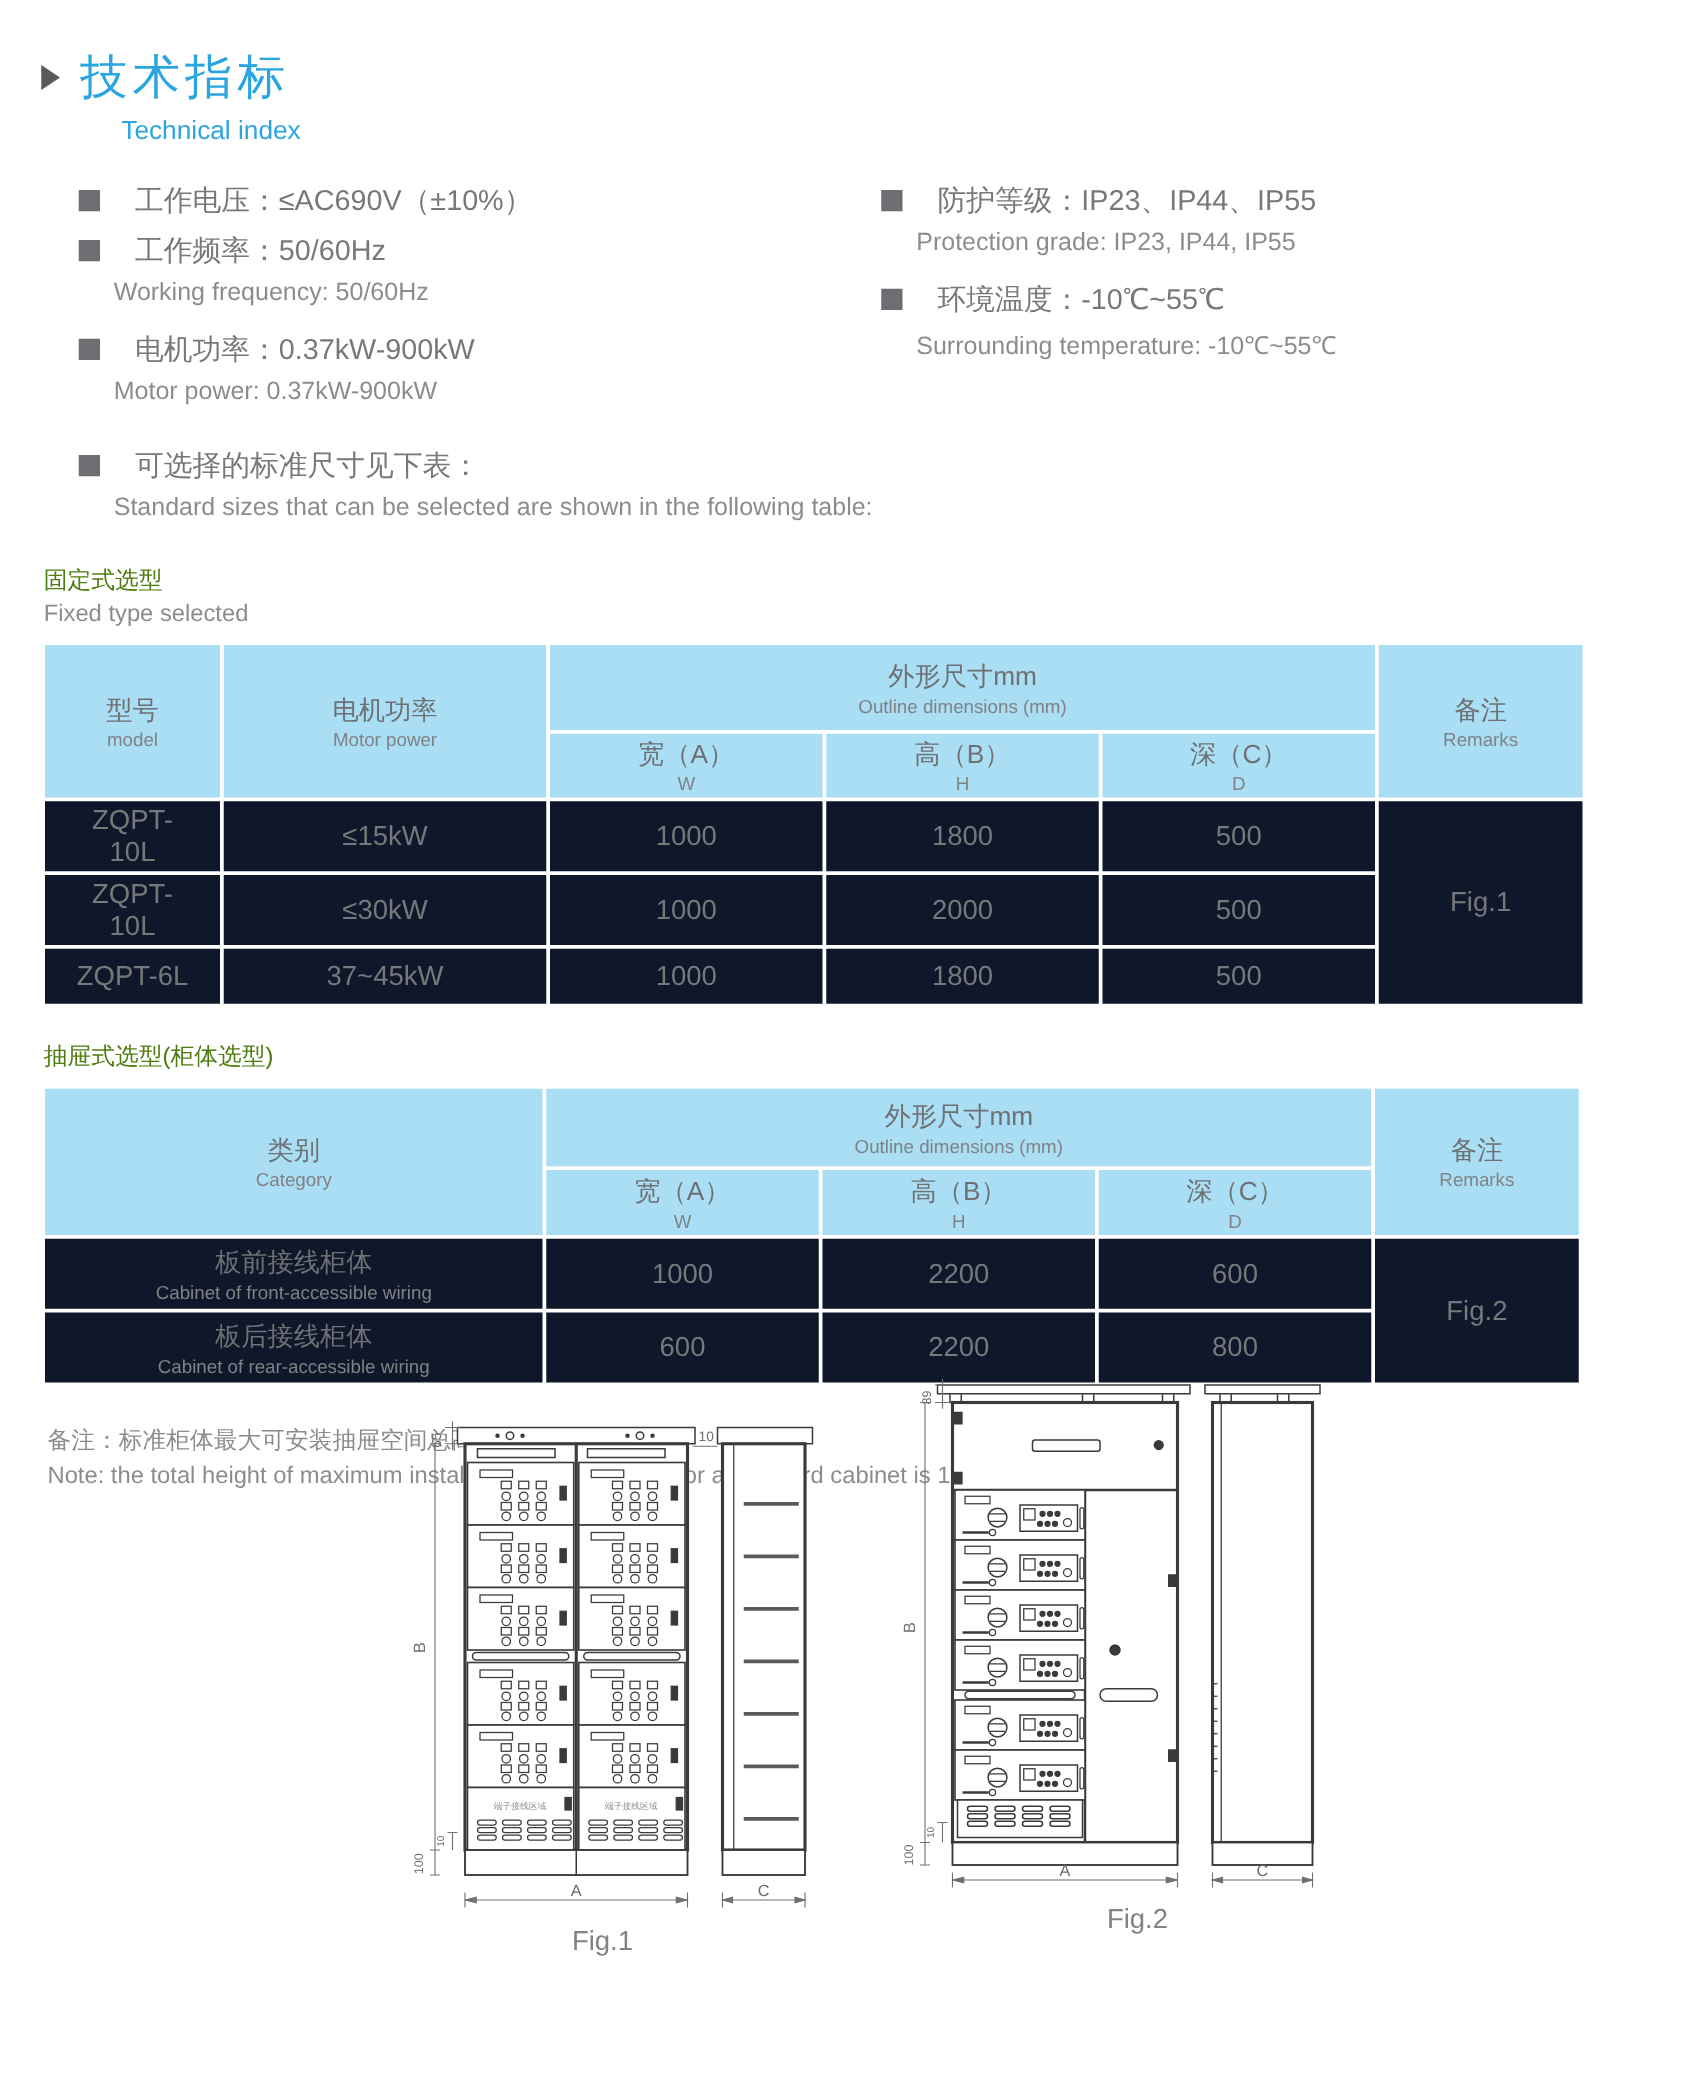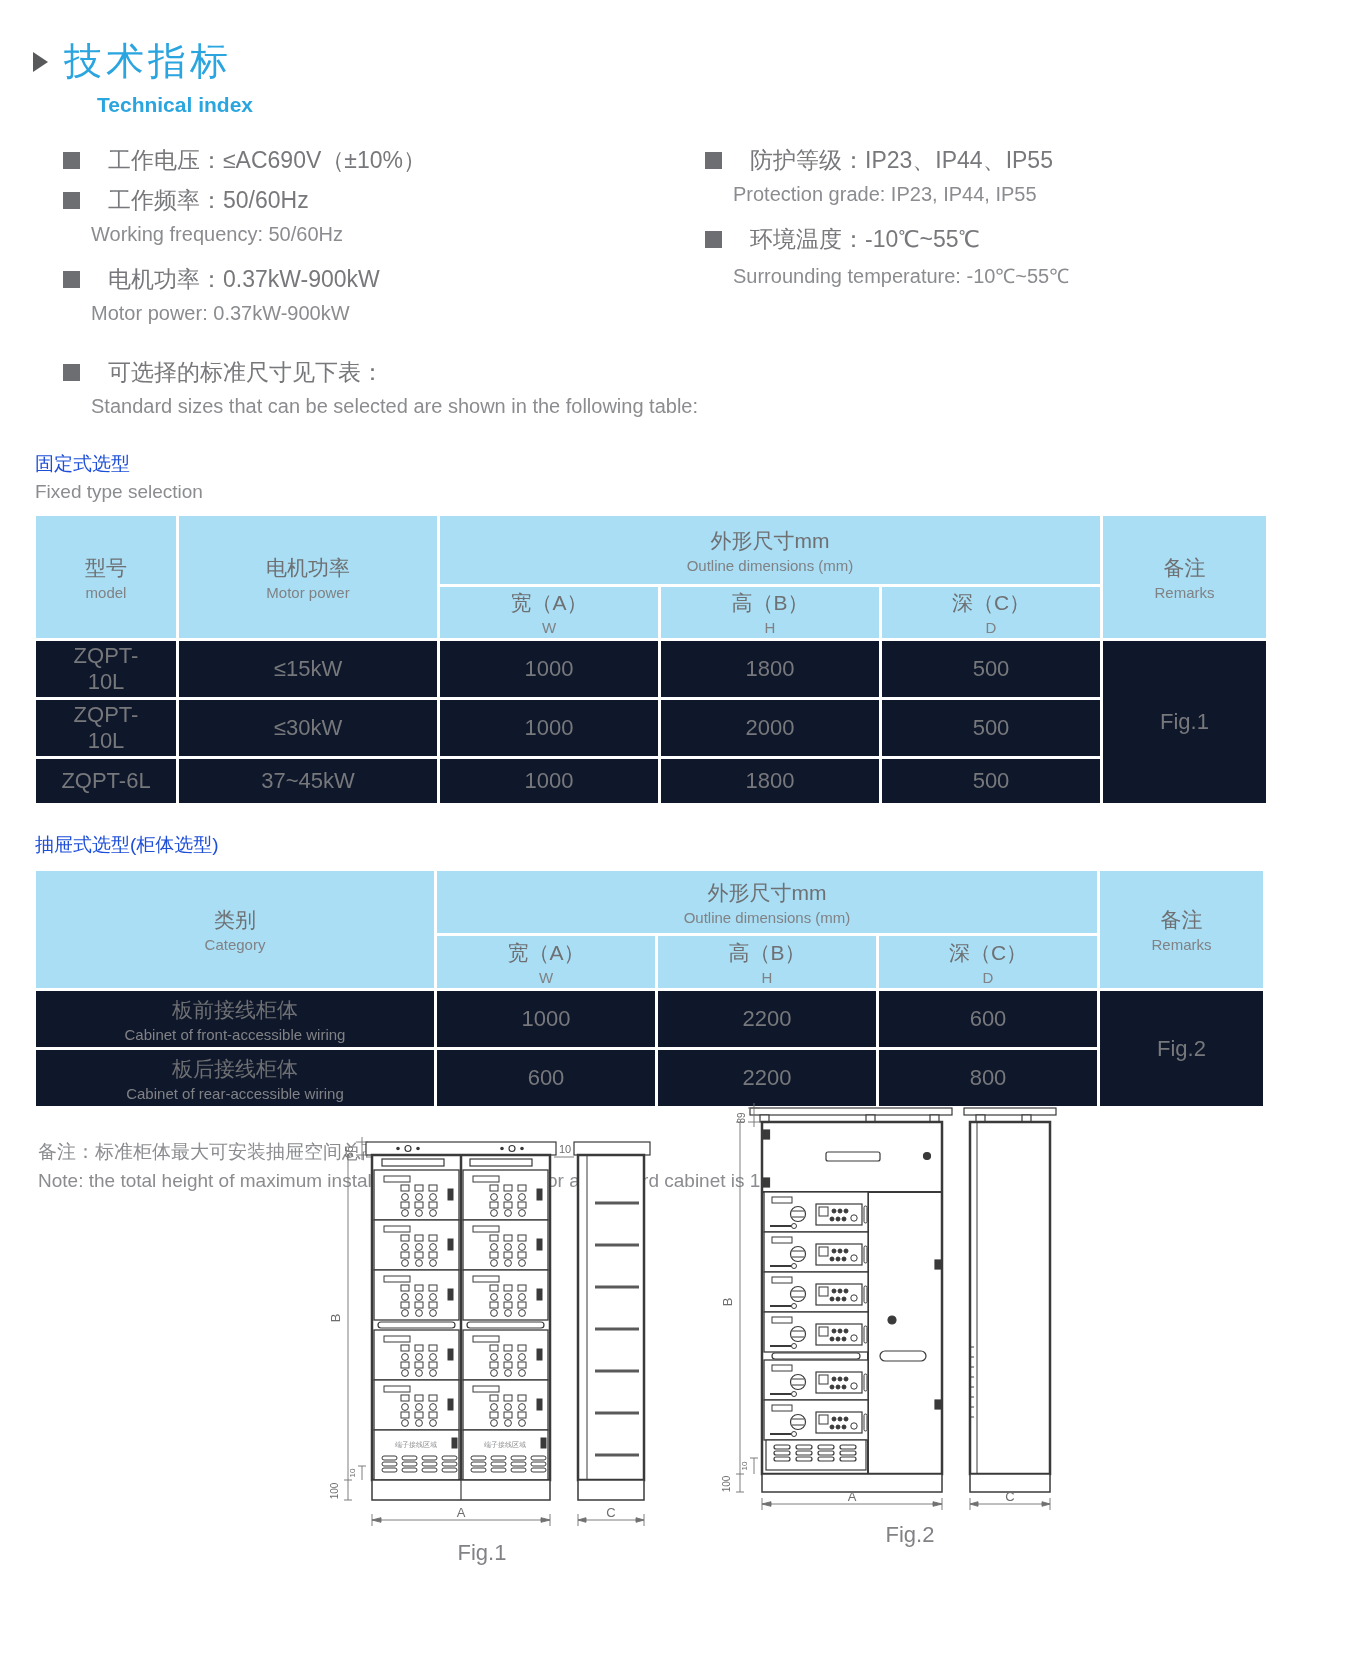--- a/index.html
+++ b/index.html
@@ -3,31 +3,31 @@
 <meta charset="utf-8">
 <style>
   html,body{margin:0;padding:0;background:#fff;}
   .page{position:relative;width:1291px;height:1660px;background:#fff;overflow:hidden;
         font-family:"Liberation Sans",sans-serif;color:#77787b;}
   
   .hdr{padding:36px 0 0 33px;}
   .hdr-row{display:flex;align-items:center;gap:16px;}
   .tri{width:0;height:0;border-left:15px solid #58595b;border-top:10px solid transparent;border-bottom:10px solid transparent;}
   .title-zh{font-size:38px;letter-spacing:4px;color:#2aa5df;font-weight:500;}
-  .title-en{margin:6px 0 0 64px;font-size:21px;color:#2aa5df;font-weight:bold;}
+  .title-en{margin:6px 0 0 64px;font-size:21px;color:#2aa5df;}
   
   .specs{margin:26px 0 0 63px;display:grid;grid-template-columns:642px 1fr;column-gap:0;}
   .spec{margin-bottom:6px;}
   .spec-zh{display:flex;align-items:center;gap:28px;font-size:23px;color:#77787b;height:34px;}
   .sq{flex:none;width:17px;height:17px;background:#6d6e71;}
   .spec-en{margin:6px 0 9px 28px;font-size:20px;color:#8a8c8f;height:30px;}
   .spec-wide{margin:14px 0 0 63px;}
   
   .sec{margin:26px 0 0 35px;}
-  .sec-zh{font-size:19px;color:#1d4ed8;}
+  .sec-zh{font-size:19px;color:#4d7c0f;}
   .sec-en{font-size:19px;color:#8a8c8f;margin-top:4px;}
   
   table.spec-table{margin:10px 0 0 33px;border-collapse:separate;border-spacing:3px;table-layout:fixed;width:1230px;}
   table.spec-table th,table.spec-table td{text-align:center;vertical-align:middle;padding:2px 20px;}
   table.spec-table th{background:#a9def4;font-weight:400;}
   table.spec-table td{background:#0f172a;}
   .zh{display:block;font-size:21px;color:#6e7073;}
   .en{display:block;font-size:15px;color:#808285;margin-top:2px;}
   .cell-val{font-size:22px;color:#77787b;}
   .t1 .r-top{height:68px;}
@@ -104,21 +104,21 @@
   <div class="spec spec-wide">
     <div class="spec-zh">
         <span class="sq"></span>
       <span>可选择的标准尺寸见下表：</span>
       </div>
     <div class="spec-en">Standard sizes that can be selected are shown in the following table:</div>
   </div>
 
   <div class="sec">
     <div class="sec-zh">固定式选型</div>
-    <div class="sec-en">Fixed type selection</div>
+    <div class="sec-en">Fixed type selected</div>
   </div>
 
   <table class="spec-table t1">
     <colgroup>
         <col style="width:140px">
         <col style="width:258px">
         <col style="width:218px">
         <col style="width:218px">
         <col style="width:218px">
         <col style="width:163px">

